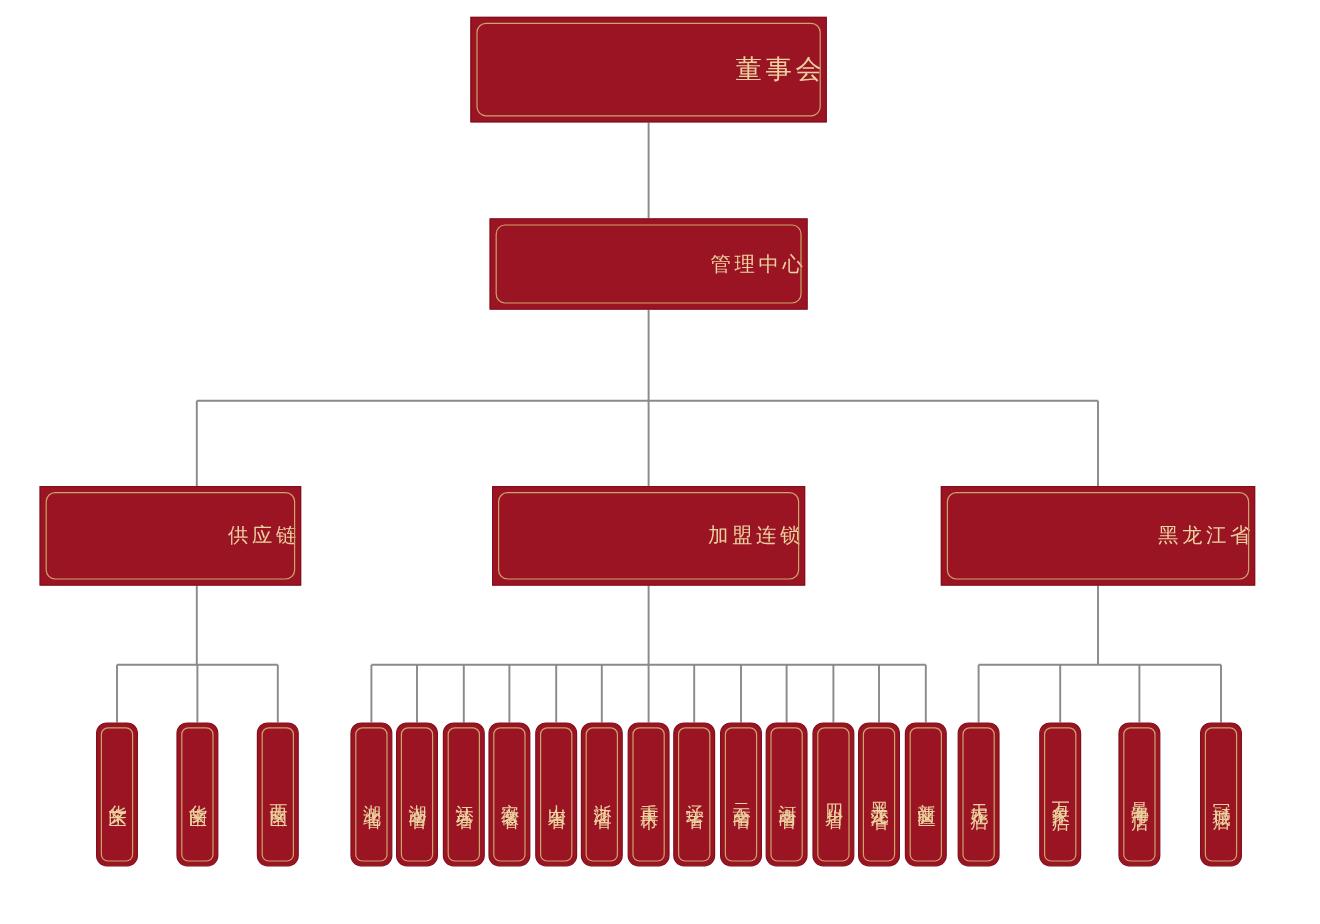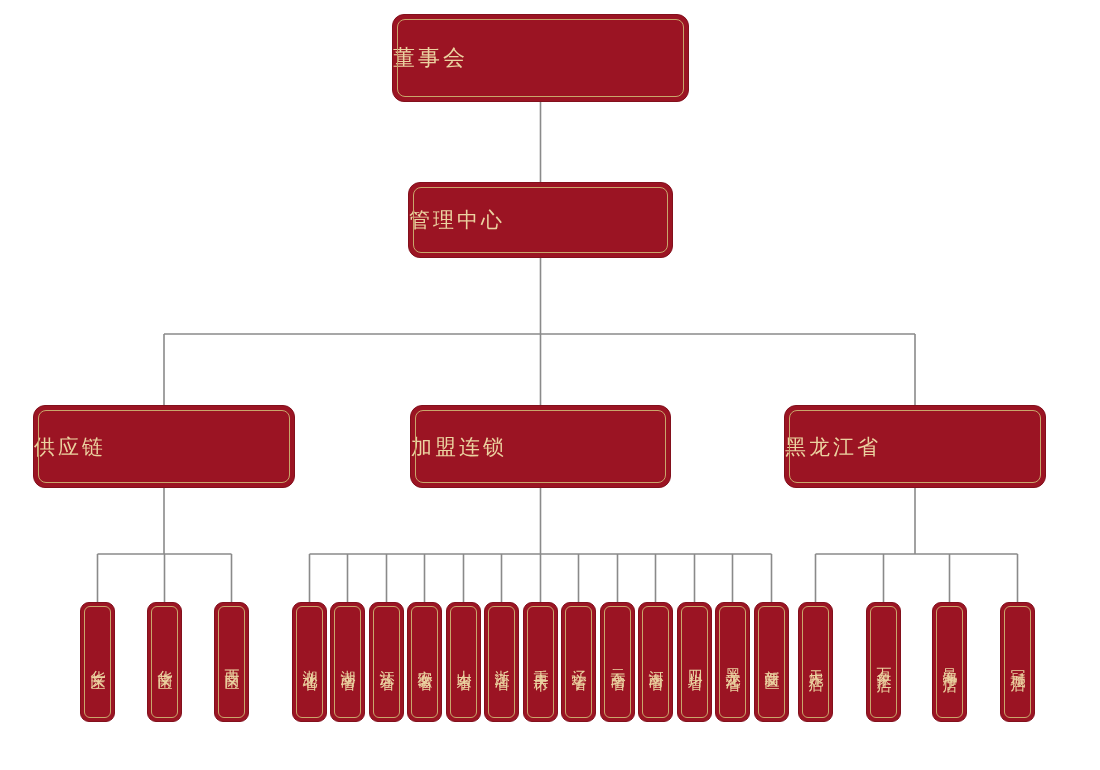--- a/index.html
+++ b/index.html
@@ -18,33 +18,33 @@
     background:#ffffff;
     overflow:hidden;
   }
   .connectors{
     position:absolute;left:0;top:0;width:1100px;height:770px;
   }
   .node{
     position:absolute;
     background:var(--red);
     border:1px solid var(--red-edge);
-    border-radius:12px;
-    display:flex;align-items:center;justify-content:flex-start;
+    border-radius:0;
+    display:flex;align-items:center;justify-content:flex-end;
     color:var(--gold-text);
   }
   .node::after{
     content:"";
     position:absolute;inset:4px;
     border:1px solid var(--gold-border);
     border-radius:8px;
     pointer-events:none;
   }
   .hlabel{
-    font-size:21px;
+    font-size:17px;
     letter-spacing:3px;
     white-space:nowrap;
   }
   .lvl1 .hlabel{font-size:22px;}
   .leaf{
     position:absolute;
     top:602px;
     width:35px;height:120px;
     background:var(--red);
     border:1px solid var(--red-edge);
@@ -93,21 +93,21 @@
   </svg>
 
   <div class="node lvl1" style="left:392px;top:14px;width:297px;height:88px">
     <span class="hlabel">董事会</span>
   </div>
 
   <div class="node" style="left:408px;top:182px;width:265px;height:76px">
     <span class="hlabel">管理中心</span>
   </div>
 
-  <div class="node" style="left:33px;top:405px;width:262px;height:83px">
+  <div class="node" style="left:33px;top:405px;width:218px;height:83px">
     <span class="hlabel">供应链</span>
   </div>
   <div class="node" style="left:410px;top:405px;width:261px;height:83px">
     <span class="hlabel">加盟连锁</span>
   </div>
   <div class="node" style="left:784px;top:405px;width:262px;height:83px">
     <span class="hlabel">黑龙江省</span>
   </div>
 
   <div class="leaf" style="left:80px">

